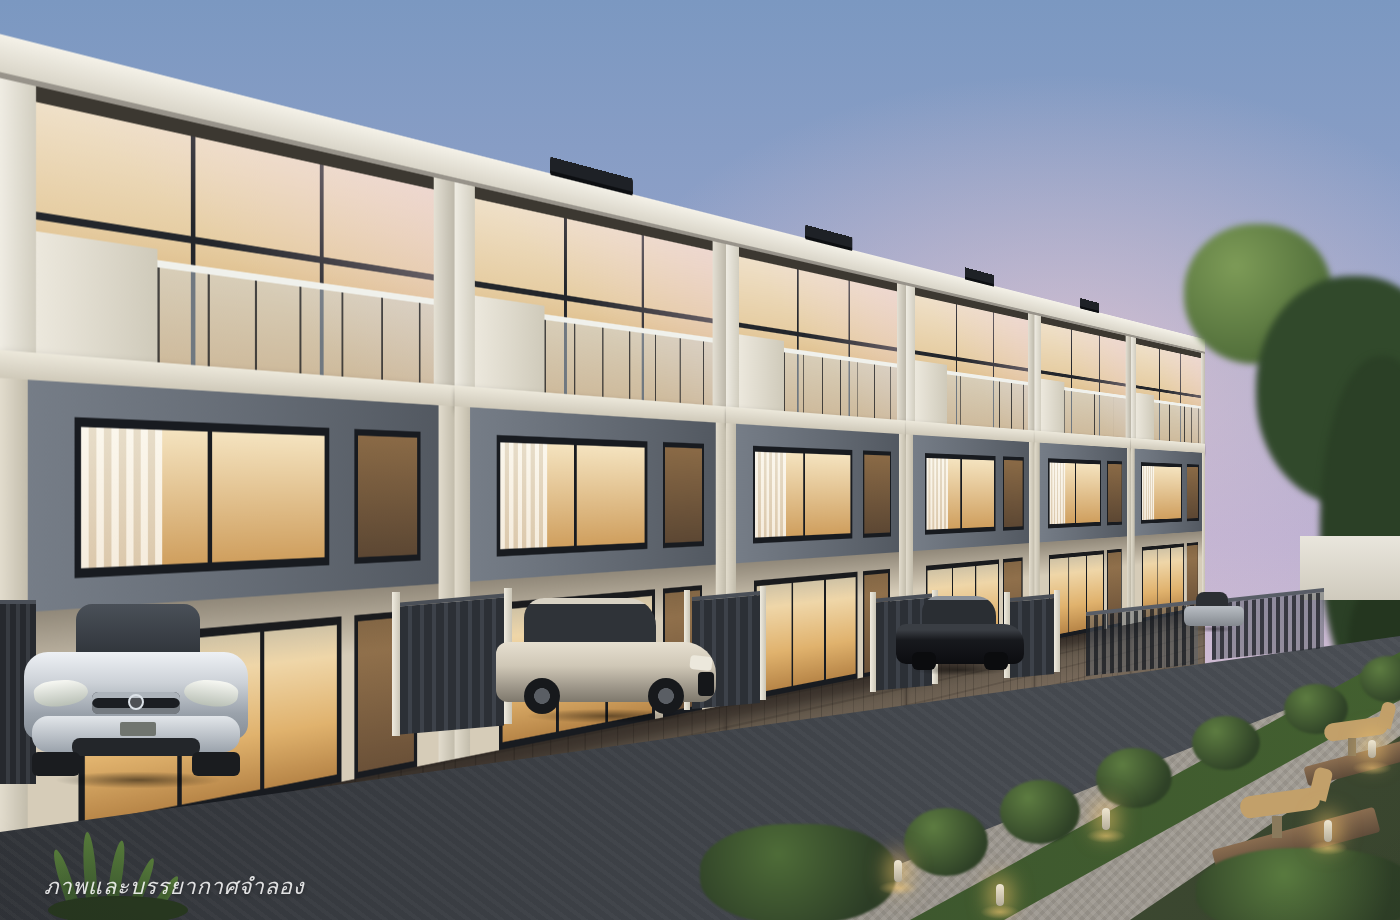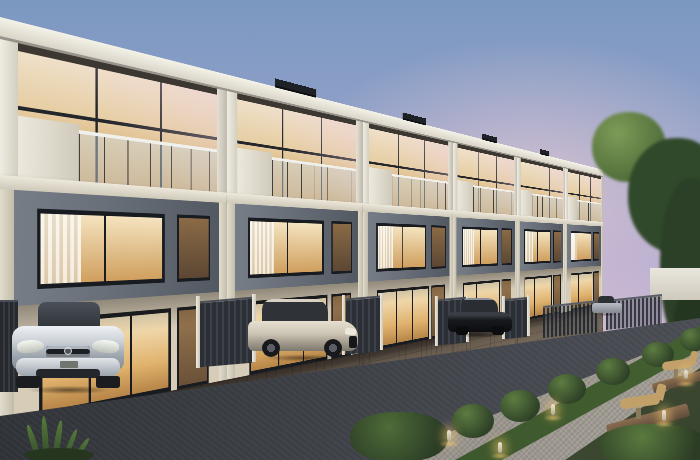--- a/index.html
+++ b/index.html
@@ -537,13 +537,14 @@
   <div class="leaf" id="lf5"></div>
   <div id="lfBase"></div>
 
   <div class="bollard" id="bl1"></div>
   <div class="bollard" id="bl2"></div>
   <div class="bollard" id="bl3"></div>
   <div class="bollard" id="bl4"></div>
   <div class="bollard" id="bl5"></div>
 
   <div id="vignette"></div>
+  <div id="watermark">ภาพและบรรยากาศจำลอง</div>
 </div>
 
 </body></html>

